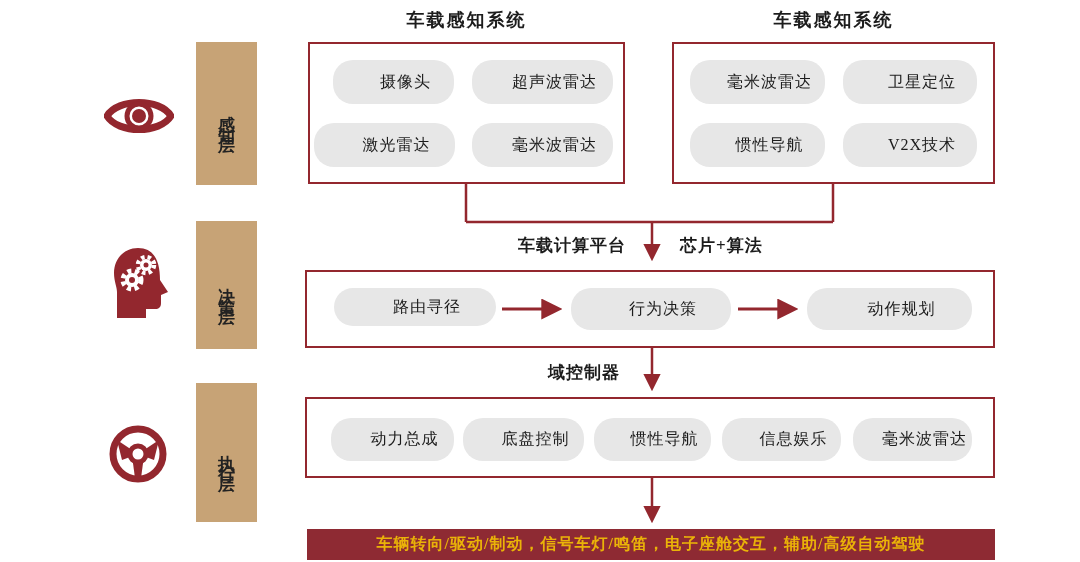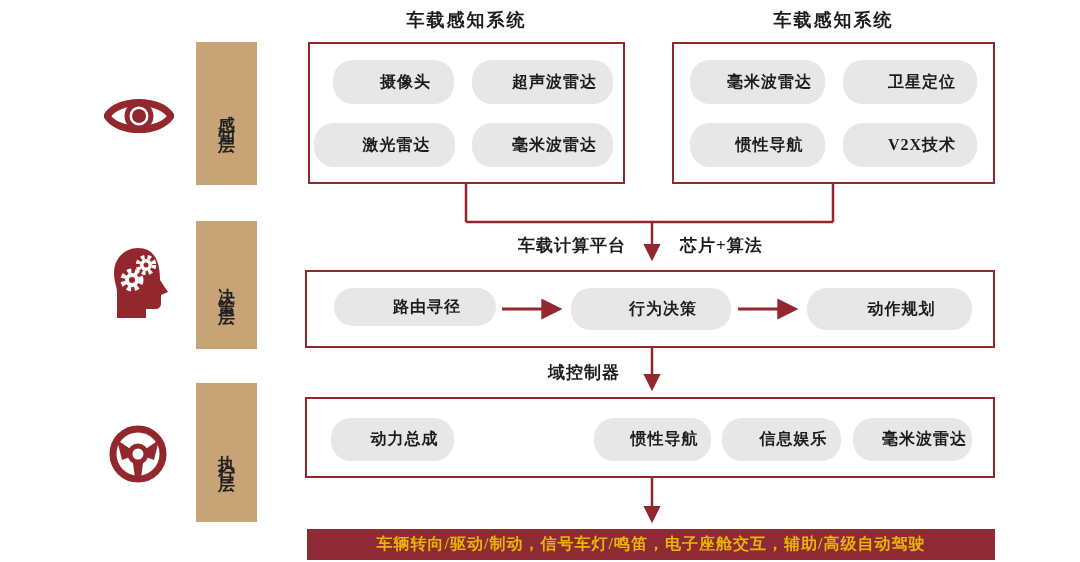--- a/index.html
+++ b/index.html
@@ -32,21 +32,21 @@
   .chip-execution{top:383px;height:139px;}
 
   
   .panel{position:absolute;border:2px solid var(--accent);background:#fff;}
   .panel-sense-left{left:308px;top:42px;width:317px;height:142px;}
   .panel-sense-right{left:672px;top:42px;width:323px;height:142px;}
   .panel-decision{left:305px;top:270px;width:690px;height:78px;}
   .panel-execution{left:305px;top:397px;width:690px;height:81px;}
 
   
-  .item{position:absolute;background:var(--item-bg);border-radius:20px;display:flex;align-items:center;justify-content:center;font-size:16px;font-weight:700;color:var(--ink);letter-spacing:1px;padding-left:24px;}
+  .item{position:absolute;background:var(--item-bg);border-radius:20px;display:flex;align-items:center;justify-content:center;font-size:16px;font-weight:400;color:var(--ink);letter-spacing:1px;padding-left:24px;}
 
   
   .conn-label{position:absolute;font-size:17px;font-weight:700;color:var(--ink);letter-spacing:1px;}
   .lbl-compute{left:400px;top:234px;width:226px;text-align:right;}
   .lbl-chip{left:680px;top:234px;width:160px;text-align:left;}
   .lbl-domain{left:420px;top:361px;width:200px;text-align:right;}
 
   
   .wires{position:absolute;left:0;top:0;width:1080px;height:562px;pointer-events:none;}
 
@@ -119,20 +119,21 @@
   <div class="conn-label lbl-chip">芯片+算法</div>
   <div class="conn-label lbl-domain">域控制器</div>
 
   <div class="panel panel-decision"></div>
   <div class="item" style="left:334px;top:288px;width:162px;height:38px">路由寻径</div>
   <div class="item" style="left:571px;top:288px;width:160px;height:42px">行为决策</div>
   <div class="item" style="left:807px;top:288px;width:165px;height:42px">动作规划</div>
 
   <div class="panel panel-execution"></div>
   <div class="item" style="left:331px;top:418px;width:123px;height:43px">动力总成</div>
+  <div class="item" style="left:463px;top:418px;width:121px;height:43px">底盘控制</div>
   <div class="item" style="left:594px;top:418px;width:117px;height:43px">惯性导航</div>
   <div class="item" style="left:722px;top:418px;width:119px;height:43px">信息娱乐</div>
   <div class="item" style="left:853px;top:418px;width:119px;height:43px">毫米波雷达</div>
 
   <svg class="wires" viewBox="0 0 1080 562">
     <defs>
       <marker id="arrow" viewBox="0 0 10 10" refX="7" refY="5" markerWidth="7" markerHeight="7" orient="auto-start-reverse">
         <path d="M0 0 L10 5 L0 10 Z" class="fill-accent"></path>
       </marker>
     </defs>

